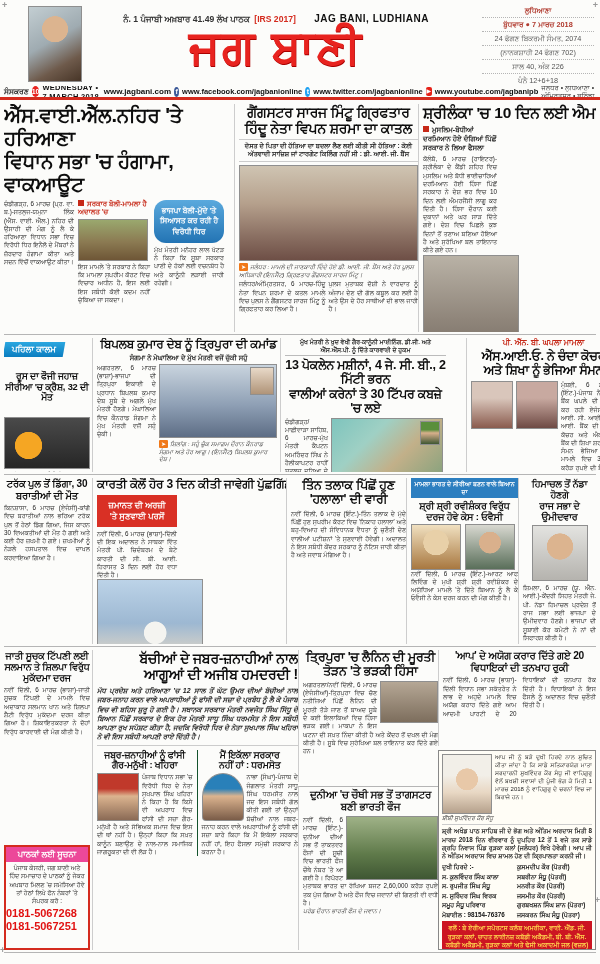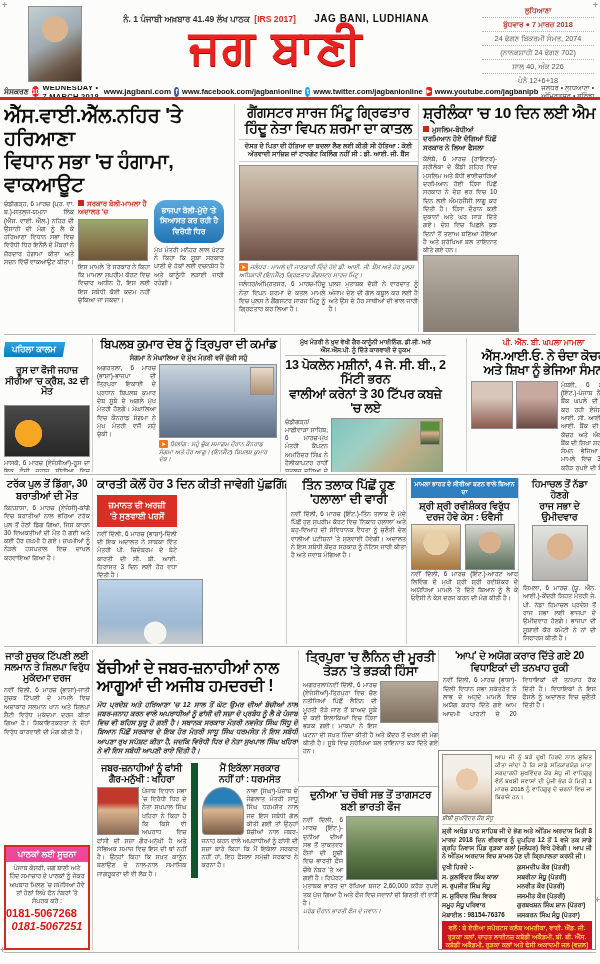--- a/index.html
+++ b/index.html
@@ -136,21 +136,21 @@
       </div>
     </div>
   </div>
 
   <div class="hrule" style="top:334px;"></div>
 
   <div class="abs" style="left:4px;top:338px;width:86px;height:134px;">
     <div class="tab" style="font-size:8.6px;">
       <span>ਪਹਿਲਾ ਕਾਲਮ</span>
     </div>
-    <div class="hl" style="font-size:9.3px;text-align:center;margin:8px 0;">ਰੂਸ ਦਾ ਫੌਜੀ ਜਹਾਜ਼ ਸੀਰੀਆ 'ਚ ਕ੍ਰੈਸ਼, 32 ਦੀ ਮੌਤ</div>
+    <div class="hl" style="font-size:9.3px;text-align:center;margin:14px 0;">ਰੂਸ ਦਾ ਫੌਜੀ ਜਹਾਜ਼ ਸੀਰੀਆ 'ਚ ਕ੍ਰੈਸ਼, 32 ਦੀ ਮੌਤ</div>
     <div class="photo" style="width:100%;height:52px;
                 background:radial-gradient(circle at 28% 55%,#f5a623 0 20%,rgba(0,0,0,0) 21%),
                 linear-gradient(180deg,#4a4a4a 0%,#262626 100%);"></div>
     <div class="body" style="margin-top:2px;">ਮਾਸਕੋ, 6 ਮਾਰਚ (ਏਜੰਸੀਆਂ)-ਰੂਸ ਦਾ ਇਕ ਫੌਜੀ ਜਹਾਜ਼ ਸੀਰੀਆ ਵਿਚ ਹਵਾਈ ਅੱਡੇ ਨੇੜੇ ਕ੍ਰੈਸ਼ ਹੋ ਗਿਆ, ਜਿਸ ਵਿਚ ਸਵਾਰ ਸਾਰੇ 32 ਲੋਕਾਂ ਦੀ ਮੌਤ ਹੋ ਗਈ। ਹਾਦਸੇ ਦੇ ਕਾਰਨਾਂ ਦੀ ਜਾਂਚ ਕੀਤੀ ਜਾ ਰਹੀ ਹੈ।</div>
   </div>
 
   <div class="abs vsep" style="left:92px;top:338px;width:188px;height:134px;padding-left:4px;box-sizing:border-box;">
     <div class="hl" style="font-size:12px;white-space:nowrap;text-align:center;">ਬਿਪਲਬ ਕੁਮਾਰ ਦੇਬ ਨੂੰ ਤ੍ਰਿਪੁਰਾ ਦੀ ਕਮਾਂਡ</div>
     <div class="deck" style="font-size:6.8px;margin:2px 0;">ਸੰਗਮਾ ਨੇ ਮੇਘਾਲਿਆ ਦੇ ਮੁੱਖ ਮੰਤਰੀ ਵਜੋਂ ਚੁੱਕੀ ਸਹੁੰ</div>
     <div>
@@ -261,31 +261,31 @@
 
   <div class="abs" style="left:4px;top:650px;width:86px;height:190px;">
     <div class="hl" style="font-size:9.6px;text-align:center;margin-bottom:3px;">ਜਾਤੀ ਸੂਚਕ ਟਿੱਪਣੀ ਲਈ ਸਲਮਾਨ ਤੇ ਸ਼ਿਲਪਾ ਵਿਰੁੱਧ ਮੁਕੱਦਮਾ ਦਰਜ</div>
     <div class="body">ਨਵੀਂ ਦਿੱਲੀ, 6 ਮਾਰਚ (ਭਾਸ਼ਾ)-ਜਾਤੀ ਸੂਚਕ ਟਿੱਪਣੀ ਦੇ ਮਾਮਲੇ ਵਿਚ ਅਦਾਕਾਰ ਸਲਮਾਨ ਖਾਨ ਅਤੇ ਸ਼ਿਲਪਾ ਸ਼ੈੱਟੀ ਵਿਰੁੱਧ ਮੁਕੱਦਮਾ ਦਰਜ ਕੀਤਾ ਗਿਆ ਹੈ। ਸ਼ਿਕਾਇਤਕਰਤਾ ਨੇ ਦੋਹਾਂ ਵਿਰੁੱਧ ਕਾਰਵਾਈ ਦੀ ਮੰਗ ਕੀਤੀ ਹੈ।</div>
   </div>
 
   <div class="abs" style="left:4px;top:845px;width:86px;height:105px;border:2px solid #d42b1e;box-sizing:border-box;">
     <div style="background:#ec4899;color:#fff;font-weight:bold;font-size:8.4px;text-align:center;padding:2px 0;">ਪਾਠਕਾਂ ਲਈ ਸੂਚਨਾ</div>
     <div class="body" style="padding:2px 3px;text-align:center;">ਪੰਜਾਬ ਕੇਸਰੀ, ਜਗ ਬਾਣੀ ਅਤੇ ਹਿੰਦ ਸਮਾਚਾਰ ਦੇ ਪਾਠਕਾਂ ਨੂੰ ਜੇਕਰ ਅਖਬਾਰ ਮਿਲਣ 'ਚ ਸਮੱਸਿਆ ਹੋਵੇ ਤਾਂ ਹੇਠਾਂ ਲਿਖੇ ਫੋਨ ਨੰਬਰਾਂ 'ਤੇ ਸੰਪਰਕ ਕਰੋ :</div>
     <div style="color:#e11212;font-weight:900;font-size:11px;text-align:left;line-height:1.15;">0181-5067268</div>
-    <div style="color:#e11212;font-weight:900;font-size:11px;text-align:center;line-height:1.15;font-style:italic;">0181-5067251</div>
+    <div style="color:#e11212;font-weight:900;font-size:11px;text-align:left;line-height:1.15;">0181-5067251</div>
   </div>
 
   <div class="abs vsep" style="left:92px;top:650px;width:206px;height:300px;padding-left:4px;box-sizing:border-box;">
-    <div class="hl" style="font-size:16px;text-align:left;margin-top:9px;">
+    <div class="hl" style="font-size:14px;text-align:right;">
       <div>ਬੱਚੀਆਂ ਦੇ ਜਬਰ-ਜ਼ਨਾਹੀਆਂ ਨਾਲ</div>
       <div>ਆਗੂਆਂ ਦੀ ਅਜੀਬ ਹਮਦਰਦੀ !</div>
     </div>
     <div class="body" style="font-size:7px;font-weight:bold;font-style:italic;margin:4px 0;border-bottom:1px solid #ccc;padding-bottom:3px;">ਮੱਧ ਪ੍ਰਦੇਸ਼ ਅਤੇ ਹਰਿਆਣਾ 'ਚ 12 ਸਾਲ ਤੋਂ ਘੱਟ ਉਮਰ ਦੀਆਂ ਬੱਚੀਆਂ ਨਾਲ ਜਬਰ-ਜਨਾਹ ਕਰਨ ਵਾਲੇ ਅਪਰਾਧੀਆਂ ਨੂੰ ਫਾਂਸੀ ਦੀ ਸਜ਼ਾ ਦੇ ਪ੍ਰਬੰਧ ਨੂੰ ਲੈ ਕੇ ਪੰਜਾਬ ਵਿਚ ਵੀ ਬਹਿਸ ਸ਼ੁਰੂ ਹੋ ਗਈ ਹੈ। ਸਥਾਨਕ ਸਰਕਾਰ ਮੰਤਰੀ ਨਵਜੋਤ ਸਿੰਘ ਸਿੱਧੂ ਦੇ ਬਿਆਨ ਪਿੱਛੋਂ ਸਰਕਾਰ ਦੇ ਇਕ ਹੋਰ ਮੰਤਰੀ ਸਾਧੂ ਸਿੰਘ ਧਰਮਸੋਤ ਨੇ ਇਸ ਸਬੰਧੀ ਆਪਣਾ ਰੁਖ ਸਪੱਸ਼ਟ ਕੀਤਾ ਹੈ, ਜਦਕਿ ਵਿਰੋਧੀ ਧਿਰ ਦੇ ਨੇਤਾ ਸੁਖਪਾਲ ਸਿੰਘ ਖਹਿਰਾ ਨੇ ਵੀ ਇਸ ਸਬੰਧੀ ਆਪਣੀ ਰਾਏ ਦਿੱਤੀ ਹੈ।</div>
     <div>
-      <div class="mini-col" style="width:50%;padding-right:4px;box-sizing:border-box;border-right:7px solid #14532d;">
+      <div class="mini-col" style="width:50%;padding-right:4px;box-sizing:border-box;border-right:1px solid #14532d;">
         <div class="hl" style="font-size:9.4px;text-align:center;">
           <div>ਜਬਰ-ਜ਼ਨਾਹੀਆਂ ਨੂੰ ਫਾਂਸੀ</div>
           <div>ਗੈਰ-ਮਨੁੱਖੀ : ਖਹਿਰਾ</div>
         </div>
         <div class="photo" style="width:42px;height:48px;float:left;margin:2px 3px 1px 0;
                     background:linear-gradient(180deg,#c0392b 0 32%,#dcb48f 48%,#8a6a55 100%);"></div>
         <div class="body" style="margin-top:2px;">ਪੰਜਾਬ ਵਿਧਾਨ ਸਭਾ 'ਚ ਵਿਰੋਧੀ ਧਿਰ ਦੇ ਨੇਤਾ ਸੁਖਪਾਲ ਸਿੰਘ ਖਹਿਰਾ ਨੇ ਕਿਹਾ ਹੈ ਕਿ ਕਿਸੇ ਵੀ ਅਪਰਾਧ ਵਿਚ ਫਾਂਸੀ ਦੀ ਸਜ਼ਾ ਗੈਰ-ਮਨੁੱਖੀ ਹੈ ਅਤੇ ਸੱਭਿਅਕ ਸਮਾਜ ਵਿਚ ਇਸ ਦੀ ਥਾਂ ਨਹੀਂ ਹੈ। ਉਨ੍ਹਾਂ ਕਿਹਾ ਕਿ ਸਖ਼ਤ ਕਾਨੂੰਨ ਬਣਾਉਣ ਦੇ ਨਾਲ-ਨਾਲ ਸਮਾਜਿਕ ਜਾਗਰੂਕਤਾ ਦੀ ਵੀ ਲੋੜ ਹੈ।</div>
       </div>
       <div class="mini-col" style="width:50%;padding-left:4px;box-sizing:border-box;">
         <div class="hl" style="font-size:9.4px;text-align:center;">

